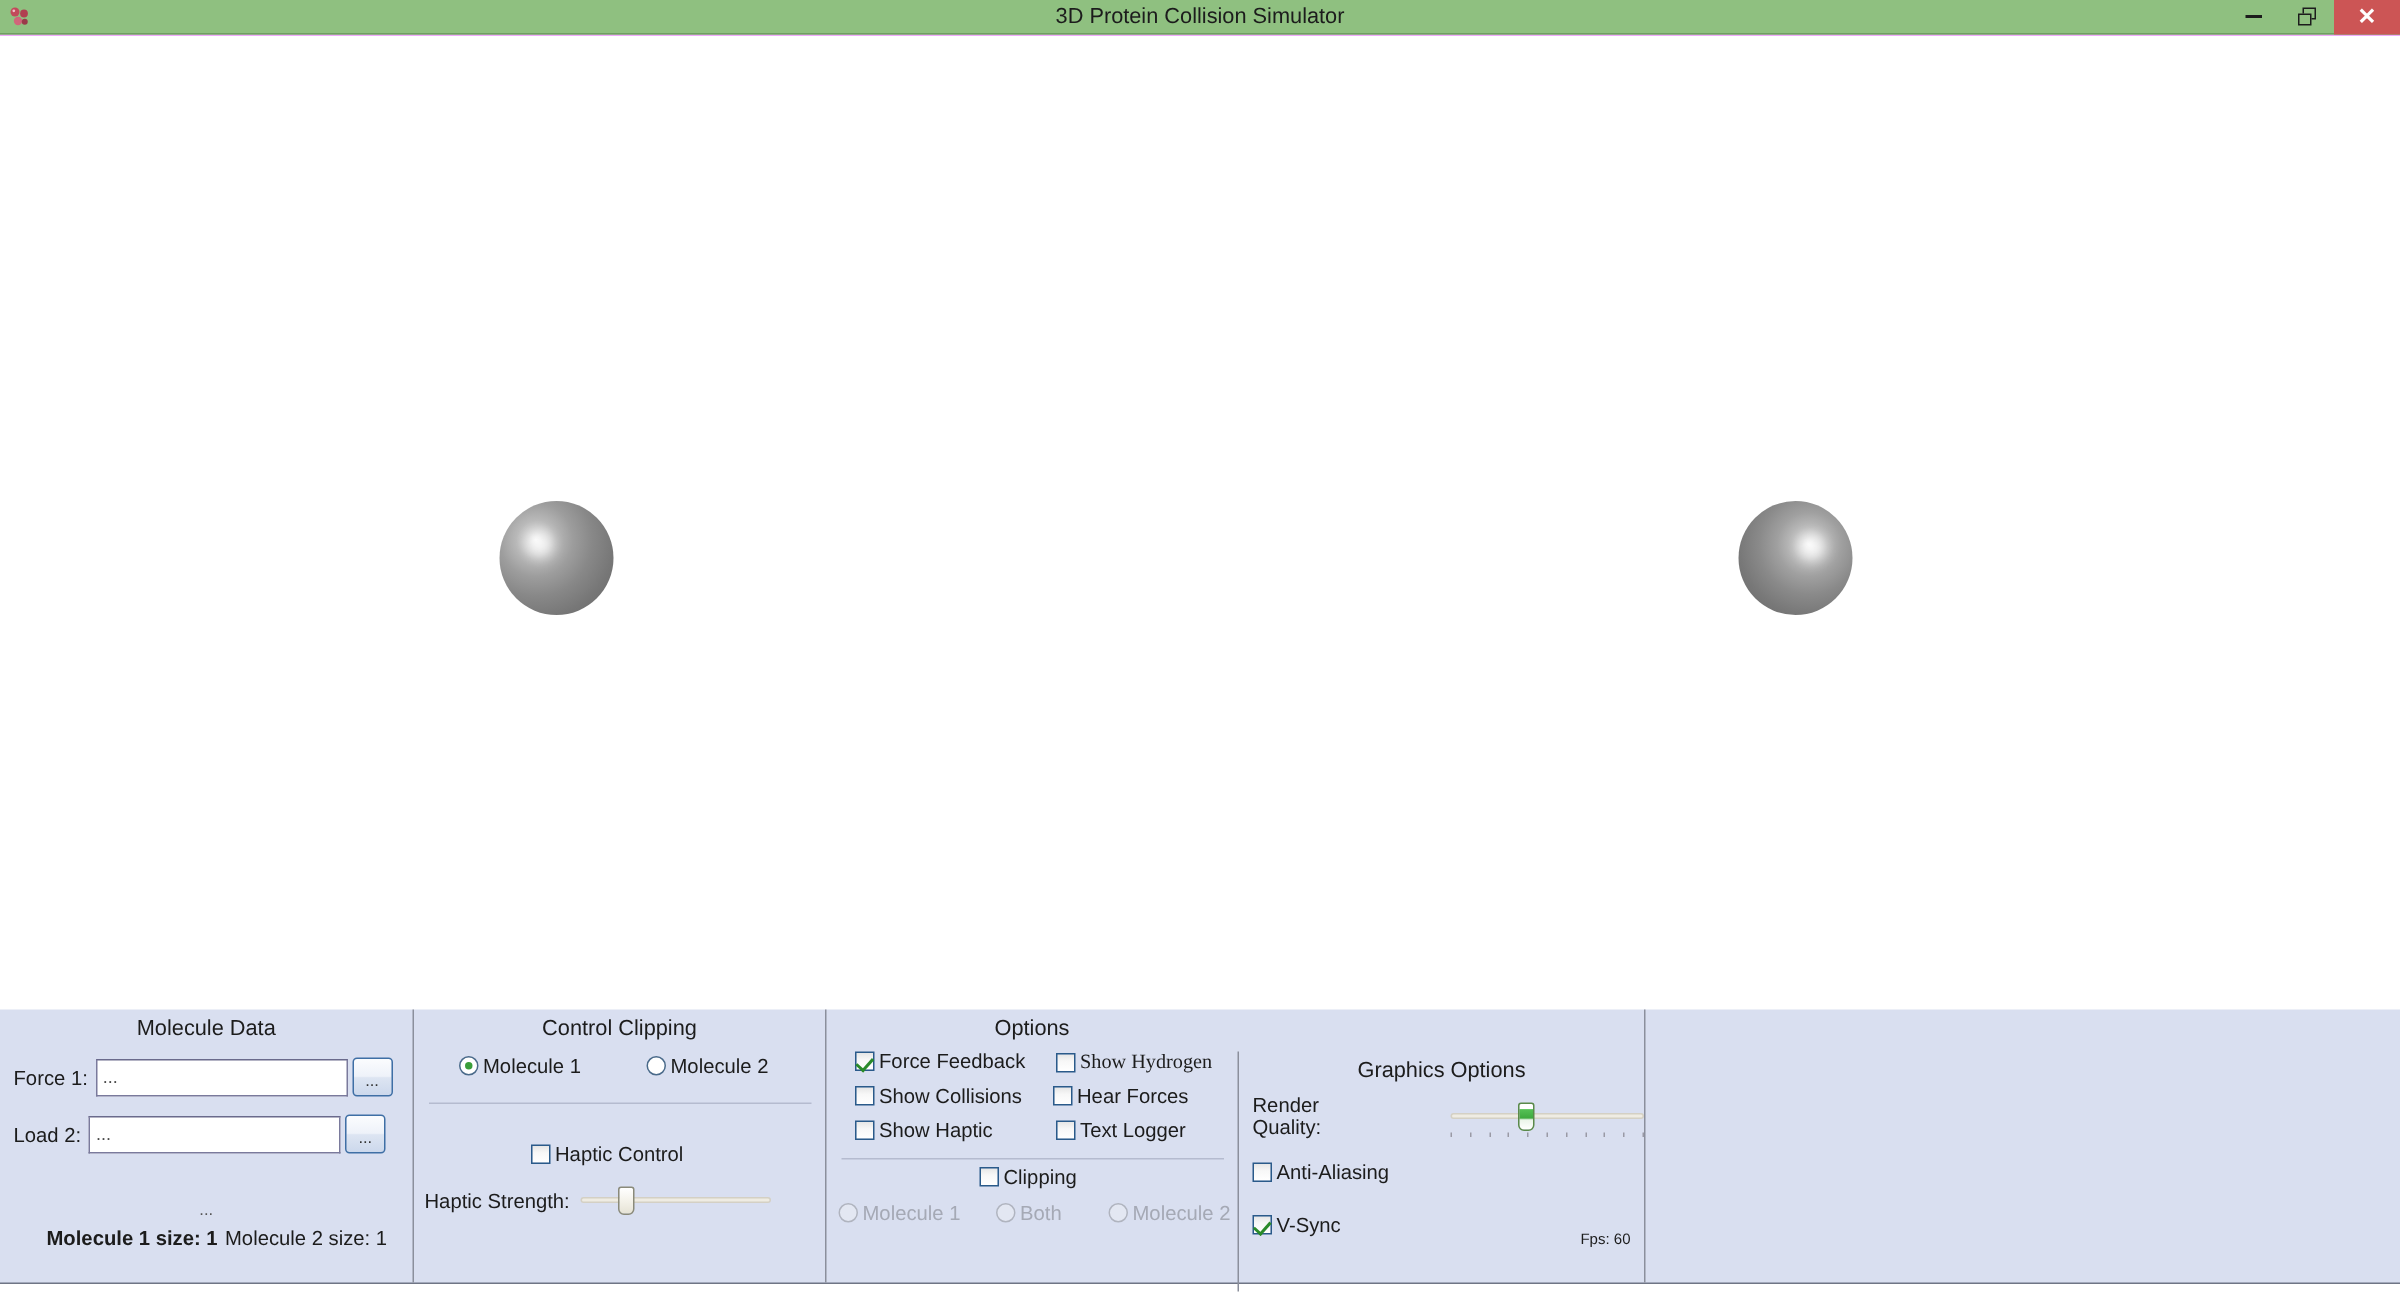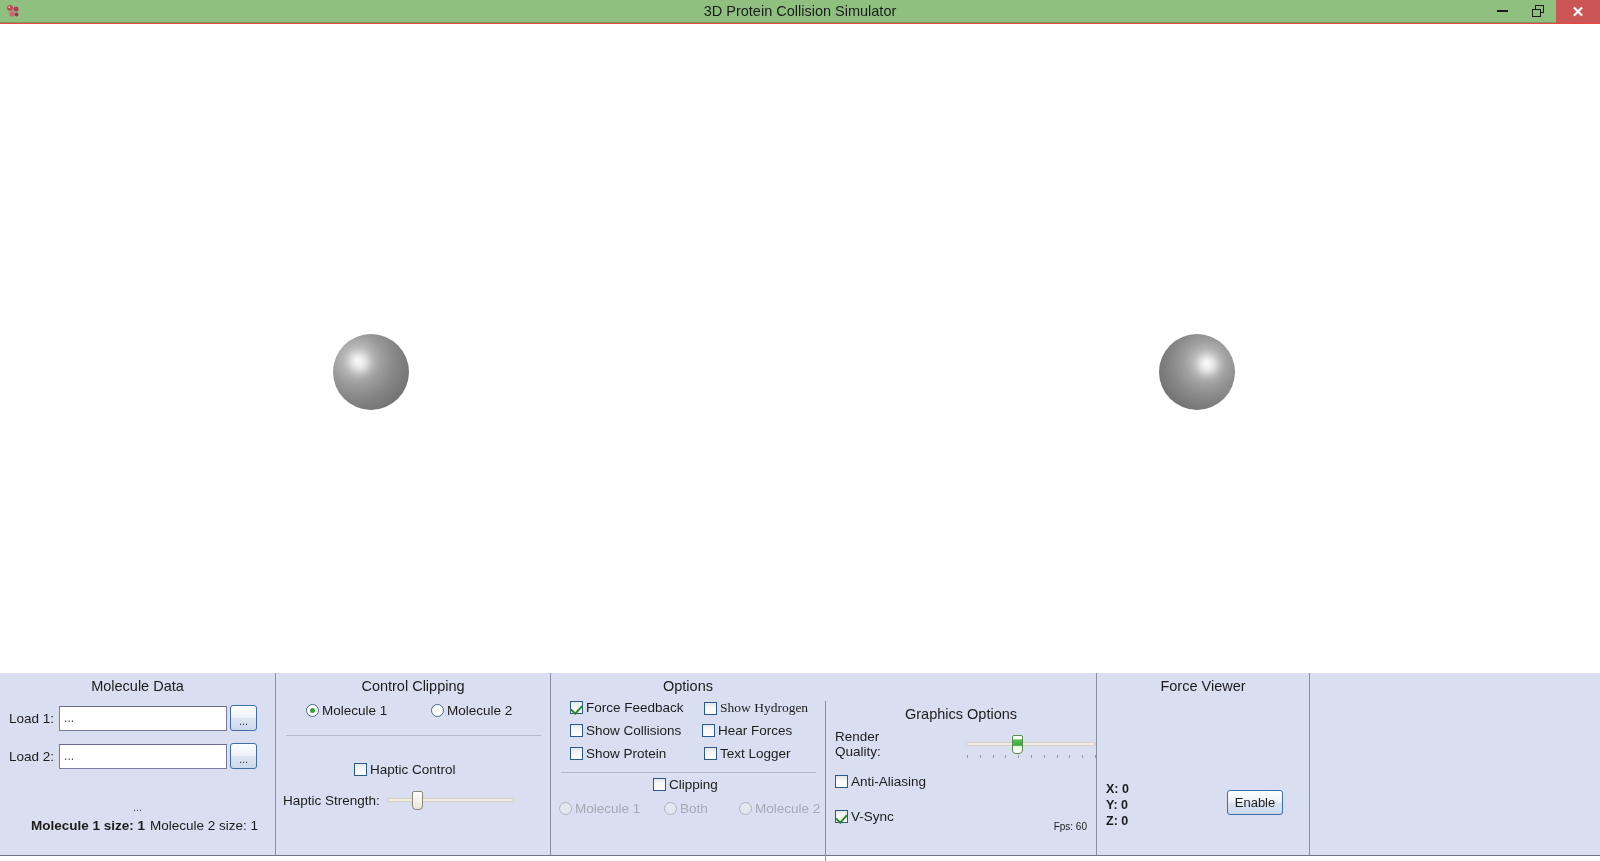--- a/index.html
+++ b/index.html
@@ -3,21 +3,21 @@
 <meta charset="utf-8">
 <style>
   * { box-sizing: border-box; }
   html, body {
     margin: 0; padding: 0;
     width: 1600px; height: 861px;
     overflow: hidden;
     font-family: "Liberation Sans", sans-serif;
     background: #ffffff;
   }
-  #app { position: relative; width: 1600px; height: 634px; background:#ef4444; }
+  #app { position: relative; width: 1600px; height: 634px; background:#f0abfc; }
 
   
   .titlebar {
     position: absolute; top:0; left:0; width:1600px; height:23px;
     background:#8fc080;
     border-bottom:1px solid #6f9f61;
     display:flex; align-items:center;
   }
   .app-icon {
     width:16px; height:16px; margin-left:5px; position:relative; flex:0 0 auto;
@@ -209,21 +209,21 @@
     <div class="sphere s1"></div>
     <div class="sphere s2"></div>
   </div>
 
   <div class="bottom-panel">
 
     <div class="panel-col col-molecule">
       <div class="group-title">Molecule Data</div>
 
       <div class="row" style="left:9px; top:32px;">
-        <span class="lbl">Load 1:</span>
+        <span class="lbl">Force 1:</span>
         <div class="txtbox" style="width:168px; margin-left:5px;" placeholder="...">...</div>
         <div class="dotsbtn">...</div>
       </div>
 
       <div class="row" style="left:9px; top:70px;">
         <span class="lbl">Load 2:</span>
         <div class="txtbox" style="width:168px; margin-left:5px;" placeholder="...">...</div>
         <div class="dotsbtn">...</div>
       </div>
 
@@ -277,21 +277,21 @@
         <span class="cbox"></span>
         <span class="cb-lbl">Show Collisions</span>
       </div>
       <div class="row" style="left:151px; top:50px;">
         <span class="cbox"></span>
         <span class="cb-lbl">Hear Forces</span>
       </div>
 
       <div class="row" style="left:19px; top:73px;">
         <span class="cbox"></span>
-        <span class="cb-lbl">Show Protein</span>
+        <span class="cb-lbl">Show Haptic</span>
       </div>
       <div class="row" style="left:153px; top:73px;">
         <span class="cbox"></span>
         <span class="cb-lbl">Text Logger</span>
       </div>
 
       <div class="hr-sep" style="left:10px; top:99px; width:255px;"></div>
 
       <div class="row" style="left:102px; top:104px;">
         <span class="cbox"></span>
@@ -342,26 +342,17 @@
       </div>
 
       <div class="row" style="left:9px; top:108px;">
         <span class="cbox checked"></span>
         <span class="cb-lbl">V-Sync</span>
       </div>
 
       <div class="fps" style="right:9px; top:120px;">Fps: 60</div>
     </div>
 
-    <div class="panel-col col-force">
-      <div class="group-title">Force Viewer</div>
-
-      <div class="force-xyz" style="left:9px; top:108px;">X: 0</div>
-      <div class="force-xyz" style="left:9px; top:124px;">Y: 0</div>
-      <div class="force-xyz" style="left:9px; top:140px;">Z: 0</div>
-
-      <div class="enable-btn" style="left:130px; top:117px;">Enable</div>
-    </div>
 
     <div class="panel-col col-empty"></div>
   </div>
 
 </div>
 
 </body></html>

